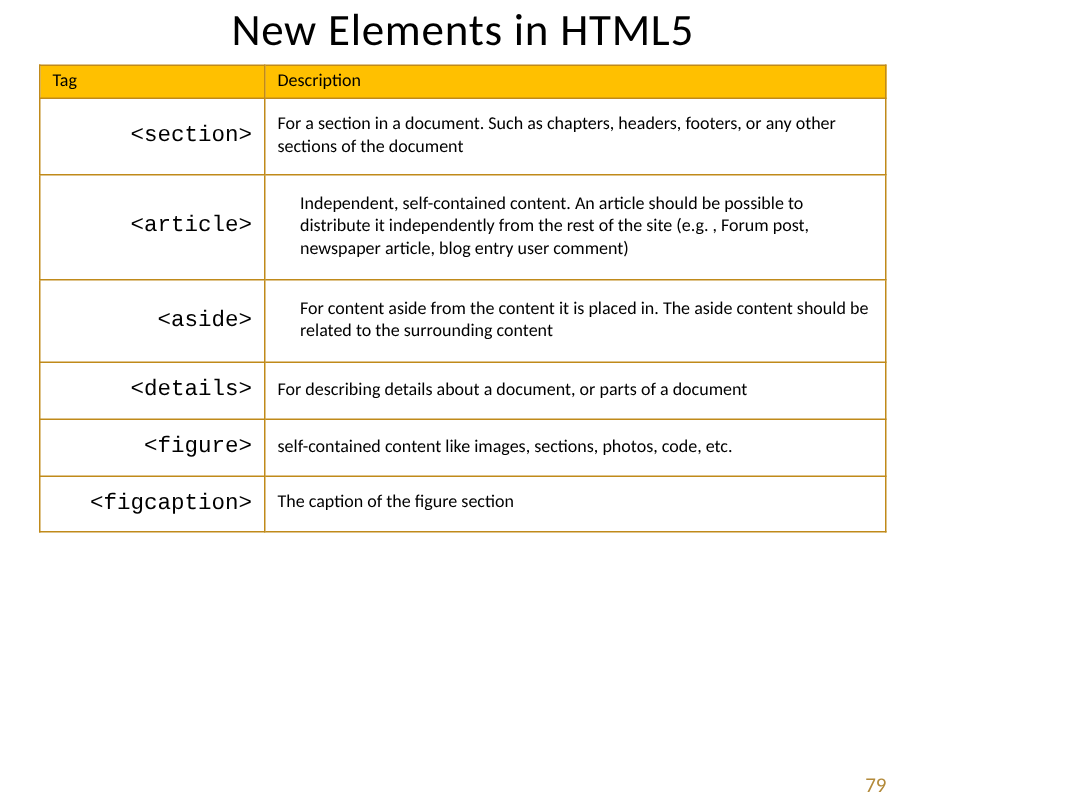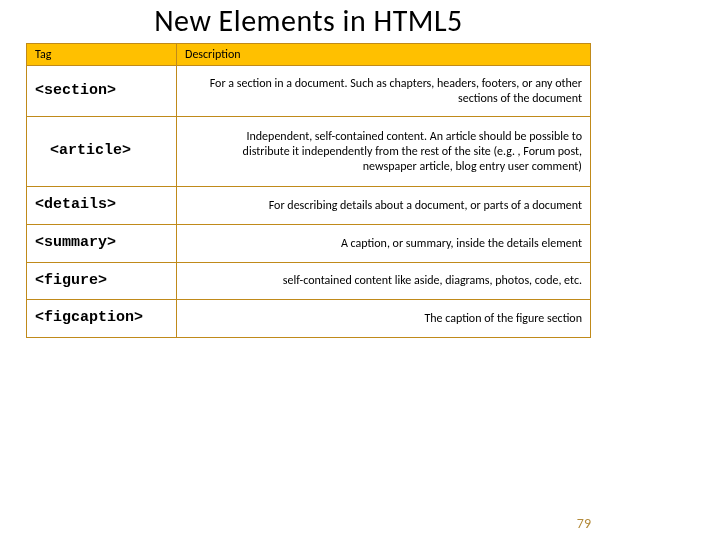--- a/index.html
+++ b/index.html
@@ -42,25 +42,25 @@
   }
   th {
     background: #ffc000;
     font-weight: 400;
     padding-top: 3px;
     padding-bottom: 3px;
   }
   td.tagcell {
     font-family: Consolas, "Courier New", monospace;
     font-size: 15px;
-    font-weight: 700;
+    font-weight: 400;
+    text-align: right;
   }
   td.desccell {
     font-weight: 300;
-    text-align: right;
   }
   tr.tall td { padding-top: 12px; padding-bottom: 12px; padding-left: 23px; }
   tr.med  td { padding-top: 10px; padding-bottom: 10px; }
   tr.short td { padding-top: 9px;  padding-bottom: 9px; }
   .pagenum {
     position: absolute;
     bottom: 8px;
     right: 26px;
     font-size: 14px;
     color: #b38a3a;
@@ -86,31 +86,31 @@
     </thead>
     <tbody>
       <tr class="med">
         <td class="tagcell">&lt;section&gt;</td>
         <td class="desccell">For a section in a document. Such as chapters, headers, footers, or any other sections of the document</td>
       </tr>
       <tr class="tall">
         <td class="tagcell">&lt;article&gt;</td>
         <td class="desccell">Independent, self-contained content. An article should be possible to distribute it independently from the rest of the site (e.g. , Forum post, newspaper article, blog entry user comment)</td>
       </tr>
+      <tr class="tall">
+        <td class="tagcell">&lt;aside&gt;</td>
+        <td class="desccell">For content aside from the content it is placed in. The aside content should be related to the surrounding content</td>
+      </tr>
       <tr class="short">
         <td class="tagcell">&lt;details&gt;</td>
         <td class="desccell">For describing details about a document, or parts of a document</td>
       </tr>
       <tr class="short">
-        <td class="tagcell">&lt;summary&gt;</td>
-        <td class="desccell">A caption, or summary, inside the details element</td>
-      </tr>
-      <tr class="short">
         <td class="tagcell">&lt;figure&gt;</td>
-        <td class="desccell">self-contained content  like aside, diagrams, photos, code, etc.</td>
+        <td class="desccell">self-contained content  like images, sections, photos, code, etc.</td>
       </tr>
       <tr class="short">
         <td class="tagcell">&lt;figcaption&gt;</td>
         <td class="desccell">The caption of the figure section</td>
       </tr>
     </tbody>
   </table>
 
   <div class="pagenum">79</div>
 </div>

